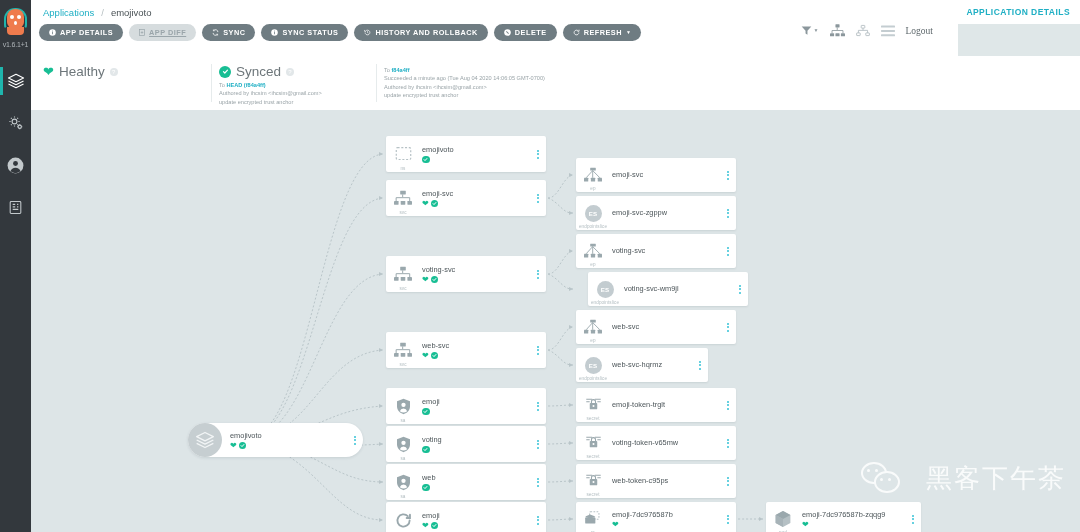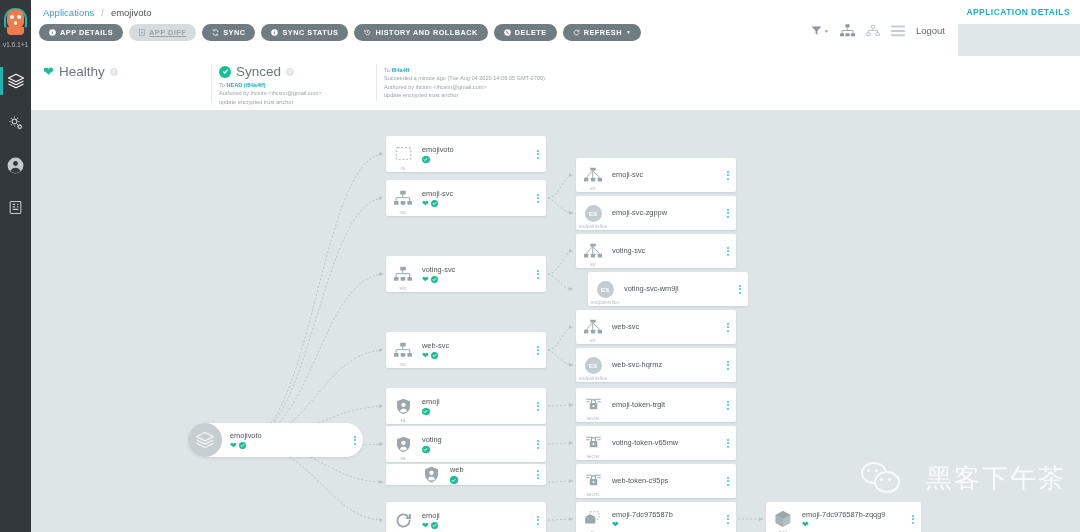--- a/index.html
+++ b/index.html
@@ -75,21 +75,21 @@
     background:#ffffff; display:flex; align-items:flex-start; padding-left:8px;
   }
   .btn {
     height:17px; border-radius:9px; background:#6f7c82; color:#fff;
     font-size:7.3px; letter-spacing:.5px; font-weight:700;
     display:inline-flex; align-items:center; gap:4px;
     padding:0 10px; margin-right:6px; cursor:pointer; white-space:nowrap;
   }
   .btn.disabled { background:#d6dcde; color:#9aa5aa;text-decoration:underline; }
   .btn svg { display:block; }
-  .toolbar-right { margin-left:auto; display:flex; align-items:center; gap:11px; padding-right:13px; }
+  .toolbar-right { margin-left:auto; display:flex; align-items:center; gap:11px; padding-right:25px;font-family:Liberation Serif, serif; }
   .ticon { color:#8b979c; cursor:pointer; display:flex; align-items:center; gap:2px; }
   .logout { font-size:9.5px; color:#5e686c; cursor:pointer; }
 
   
   .statusbar {
     position:absolute; left:31px; top:56px; width:1049px; height:54px;
     background:#ffffff; display:flex;
   }
   .stat { position:relative; padding:8px 0 0 0; }
   .stat.s1 { width:180px; padding-left:12px; }
@@ -646,21 +646,21 @@
                 </svg>
               </span>
             </div>
           </div>
           <div class="kebab">
             <i></i>
             <i></i>
             <i></i>
           </div>
         </div>
-        <div class="node" style="left:355px;top:354px;width:160px;height:21px;padding-left:28px;">
+        <div class="node" style="left:355px;top:354px;width:160px;height:36px;">
           <div class="node-ico">
             <span>
               <svg width="15" height="17" viewBox="0 0 18 20" fill="#9aa8ad">
                 <path d="M9 .8 1.2 3.6v6.2c0 4.6 3.3 8.2 7.8 9.4 4.5-1.2 7.8-4.8 7.8-9.4V3.6z"></path>
                 <circle cx="9" cy="8" r="2.6" fill="#ffffff"></circle>
                 <path d="M4.6 15.8a4.6 4.6 0 0 1 8.8 0 8 8 0 0 1-8.8 0z" fill="#ffffff"></path>
               </svg>
             </span>
             <span class="kind">sa</span>
           </div>
@@ -798,21 +798,21 @@
           <div class="node-body">
             <div class="node-name">web-svc</div>
             <div class="node-badges"></div>
           </div>
           <div class="kebab">
             <i></i>
             <i></i>
             <i></i>
           </div>
         </div>
-        <div class="node" style="left:545px;top:238px;width:160px;height:34px;">
+        <div class="node" style="left:545px;top:238px;width:132px;height:34px;">
           <div class="node-ico">
             <span class="ep-circle">ES</span>
             <span class="kind">endpointslice</span>
           </div>
           <div class="node-body">
             <div class="node-name">web-svc-hqrmz</div>
             <div class="node-badges"></div>
           </div>
           <div class="kebab">
             <i></i>

